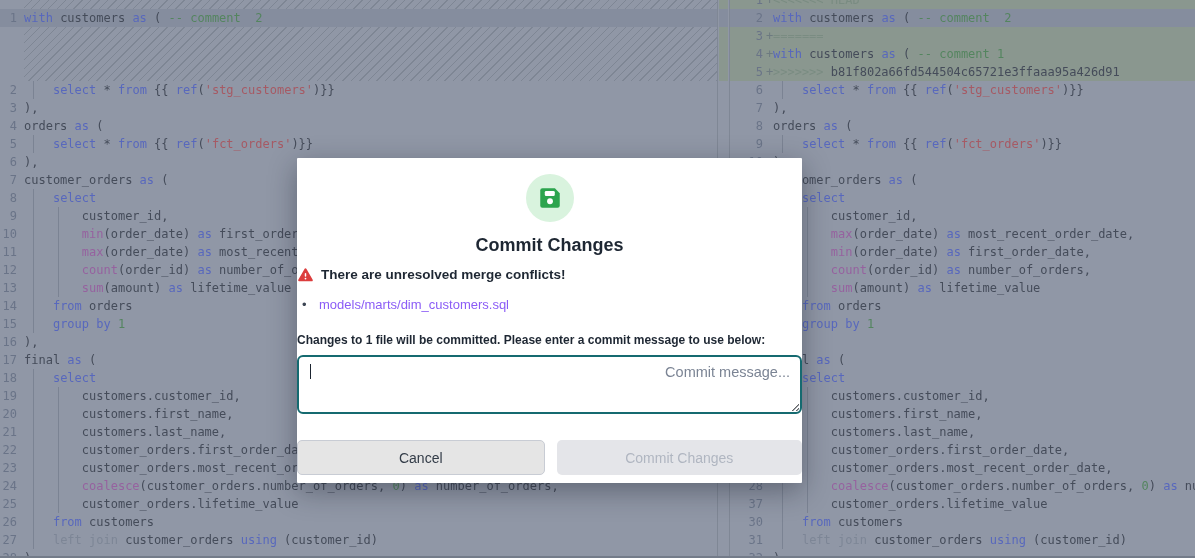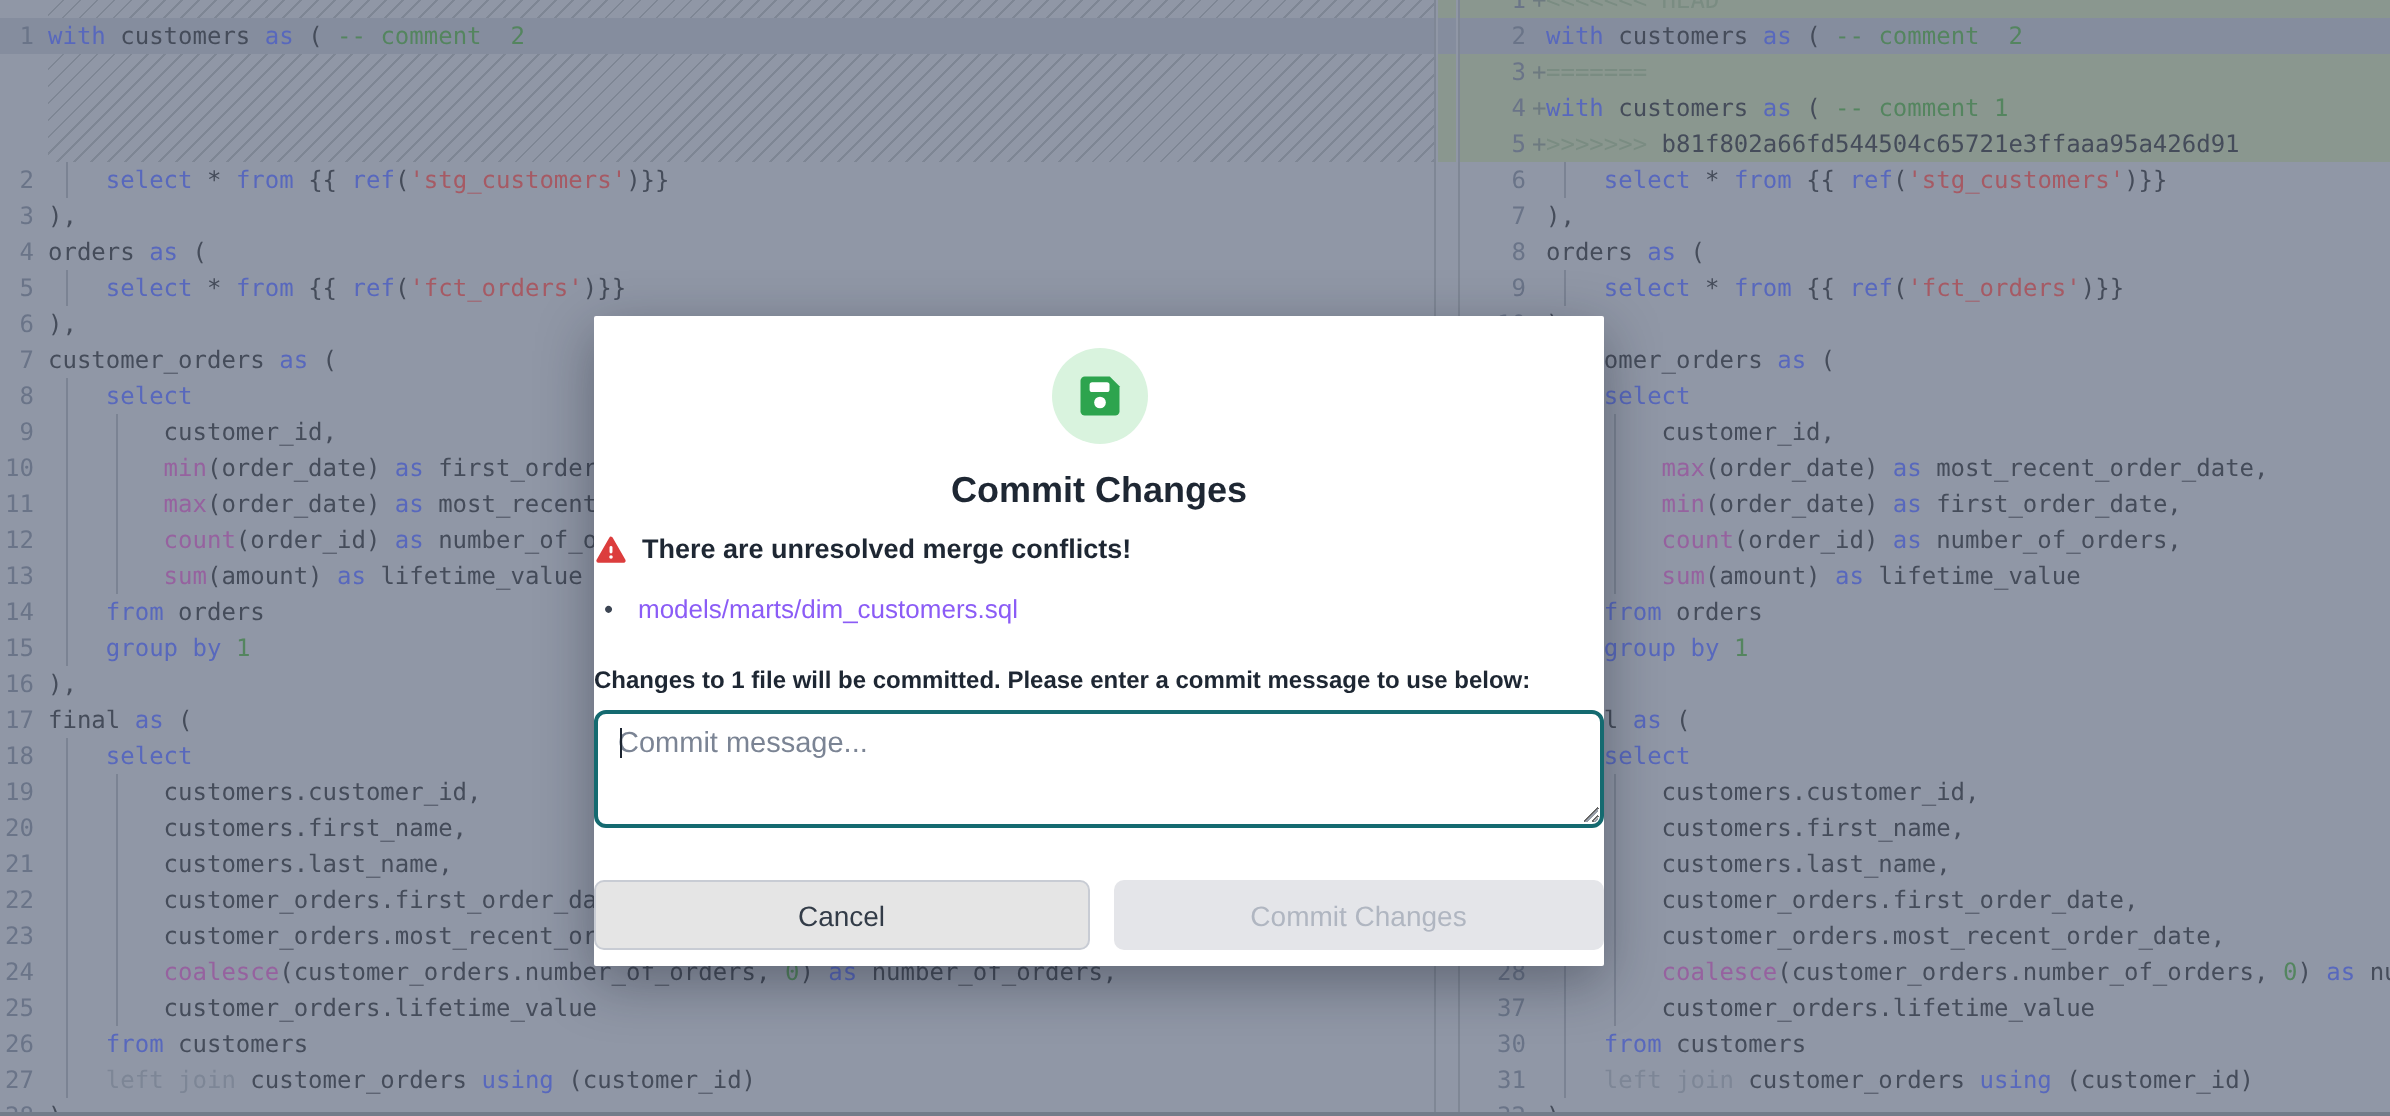--- a/index.html
+++ b/index.html
@@ -74,20 +74,21 @@
   .mfile{margin-top:13px;display:flex;align-items:center;height:15px;padding-left:5px}
   .mfile .bullet{width:17px;color:#3c4553;font-size:13px}
   .mfile .fname{font-size:13px;color:#8b5cf6}
   .mlabel{margin-top:21px;font-size:12px;font-weight:bold;color:#1e2733;height:14px}
   .tawrap{position:relative;margin-top:8px}
   #cmsg{
     display:block;width:100%;height:59px;box-sizing:border-box;resize:both;
     border:2px solid var(--u-accent,#156a70);border-radius:6px;background:#fff;
     padding:7px 10px;font-family:"Liberation Sans",sans-serif;font-size:14.5px;color:#2b3442;
     outline:none;
+    text-align:right;
   }
   #cmsg::placeholder{color:#7b8494;opacity:1}
   .caret{position:absolute;left:13px;top:9px;width:1px;height:15px;background:#1c2430}
   .grip{
     position:absolute;right:3px;bottom:3px;width:9px;height:9px;
     background:repeating-linear-gradient(135deg,transparent 0 2px,#9aa0aa 2px 3px);
     clip-path:polygon(100% 0,100% 100%,0 100%);
   }
   .mbtns{margin-top:26px;display:flex;gap:12px}
   .mbtns button{

